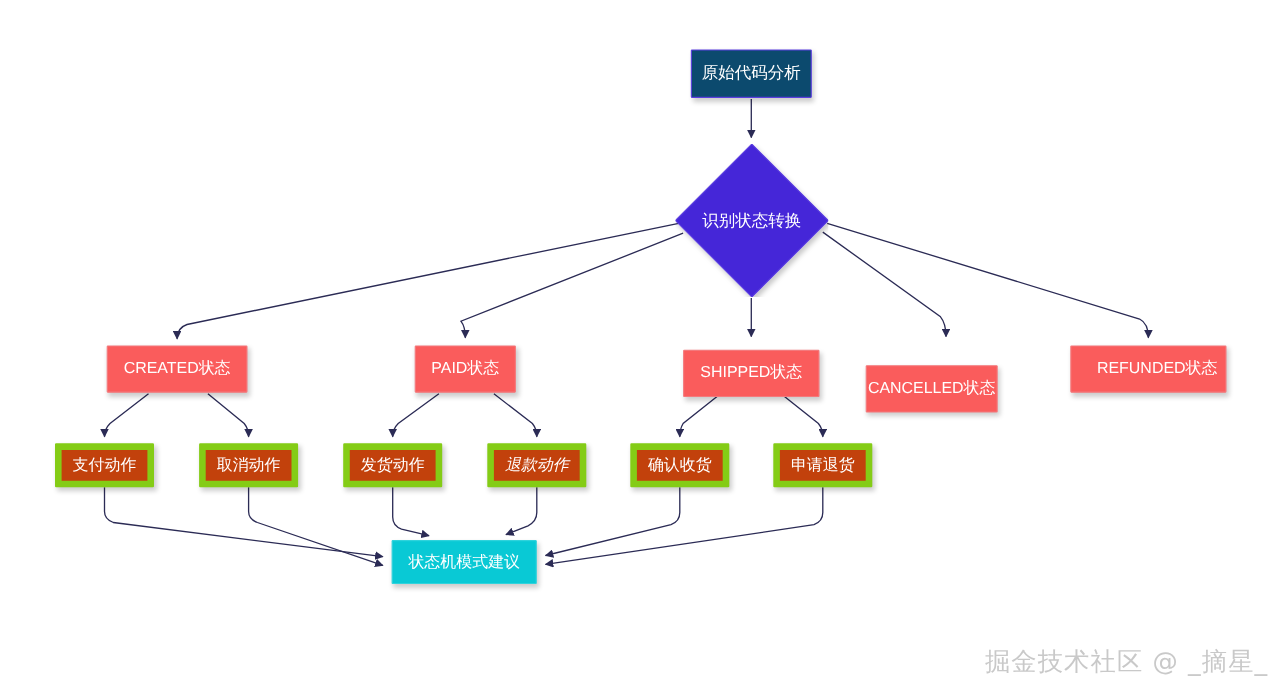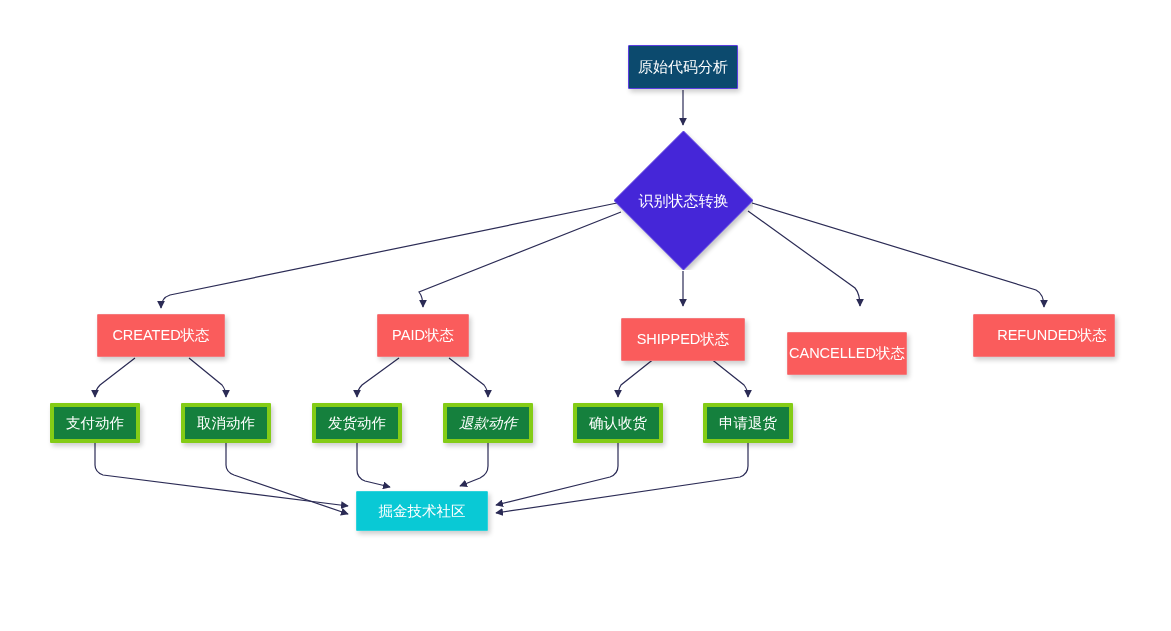--- a/index.html
+++ b/index.html
@@ -46,22 +46,22 @@
     background: #0c4a6e;
     border: 1px solid #5b3ee0;
     font-size: 15px;
   }
   .node-state {
     background: #fa5c5c;
     border: 1px solid #f4797c;
     font-size: 14.5px;
   }
   .node-action {
-    background: #15803d;
-    border: 4px solid #84cc16;
+    background: #c2410c;
+    border: 6px solid #84cc16;
     font-size: 14.5px;
   }
   .node-result {
     background: #09c9d5;
     border: 1px solid #2fd3dc;
     font-size: 14.5px;
   }
   .node-decision {
     width: 0;
     height: 0;
@@ -175,17 +175,18 @@
       <div class="node node-action node-rect" style="left: 443px; top: 403px; width: 90px; height: 40px; font-style: italic;">
         <span>退款动作</span>
       </div>
       <div class="node node-action node-rect" style="left: 573px; top: 403px; width: 90px; height: 40px;">
         <span>确认收货</span>
       </div>
       <div class="node node-action node-rect" style="left: 703px; top: 403px; width: 90px; height: 40px;">
         <span>申请退货</span>
       </div>
       <div class="node node-result node-rect" style="left: 356px; top: 491px; width: 132px; height: 40px;">
-        <span>掘金技术社区</span>
+        <span>状态机模式建议</span>
       </div>
     </div>
 
+  <div class="watermark">掘金技术社区 @ _摘星_</div>
 </div>
 
 </body></html>

